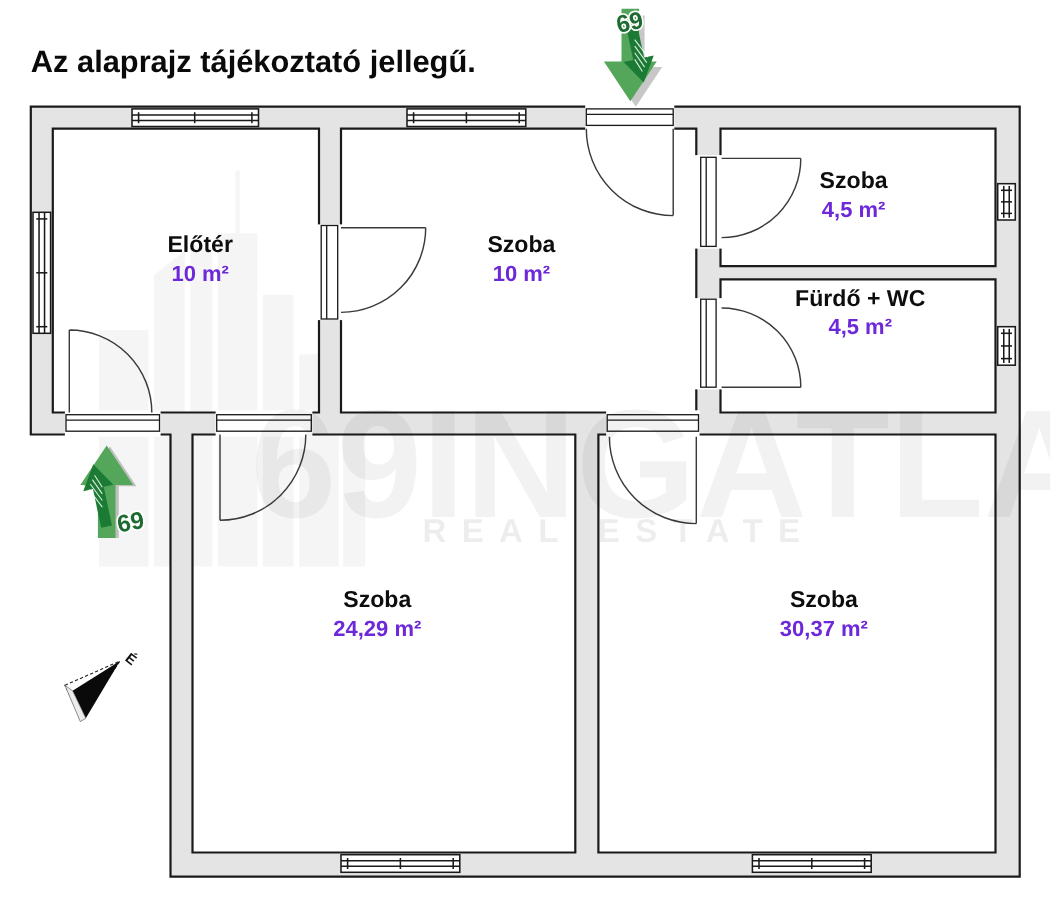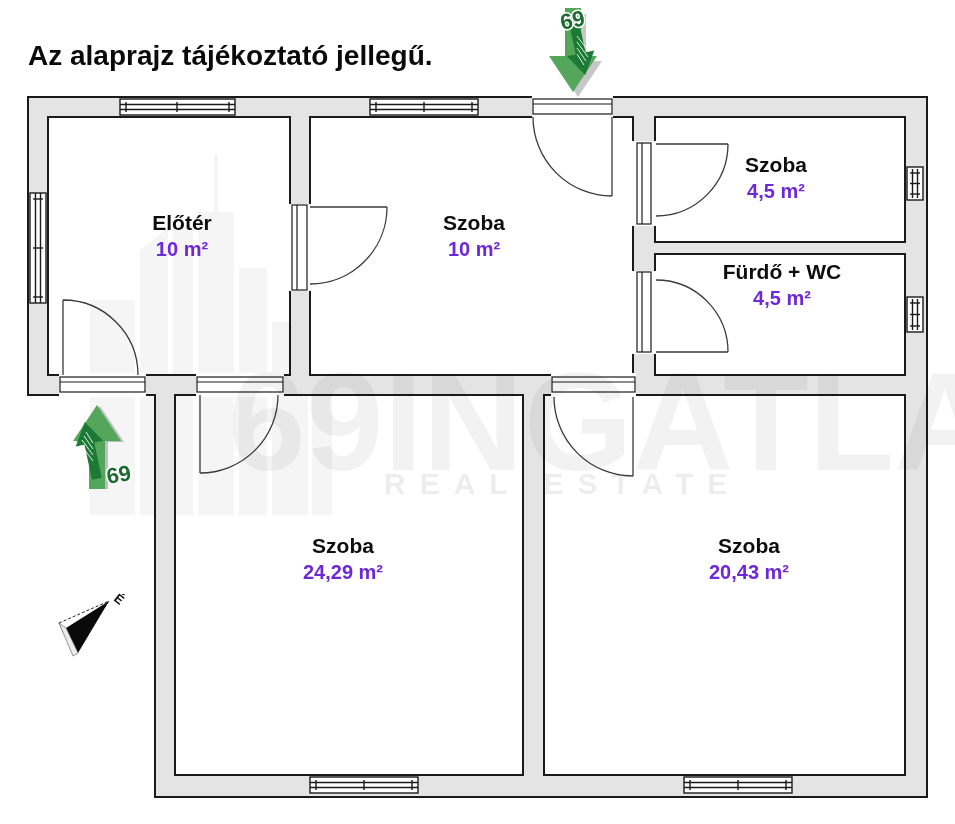--- a/index.html
+++ b/index.html
@@ -205,16 +205,16 @@
   <div class="room-label" style="left:782px;top:260px">
     <div class="room-name">Fürdő + WC</div>
     <div class="room-area">4,5 m²</div>
   </div>
   <div class="room-label" style="left:343px;top:534px">
     <div class="room-name">Szoba</div>
     <div class="room-area">24,29 m²</div>
   </div>
   <div class="room-label" style="left:749px;top:534px">
     <div class="room-name">Szoba</div>
-    <div class="room-area">20,43 m²</div>
+    <div class="room-area">30,37 m²</div>
   </div>
 
 </div>
 
 </body></html>

